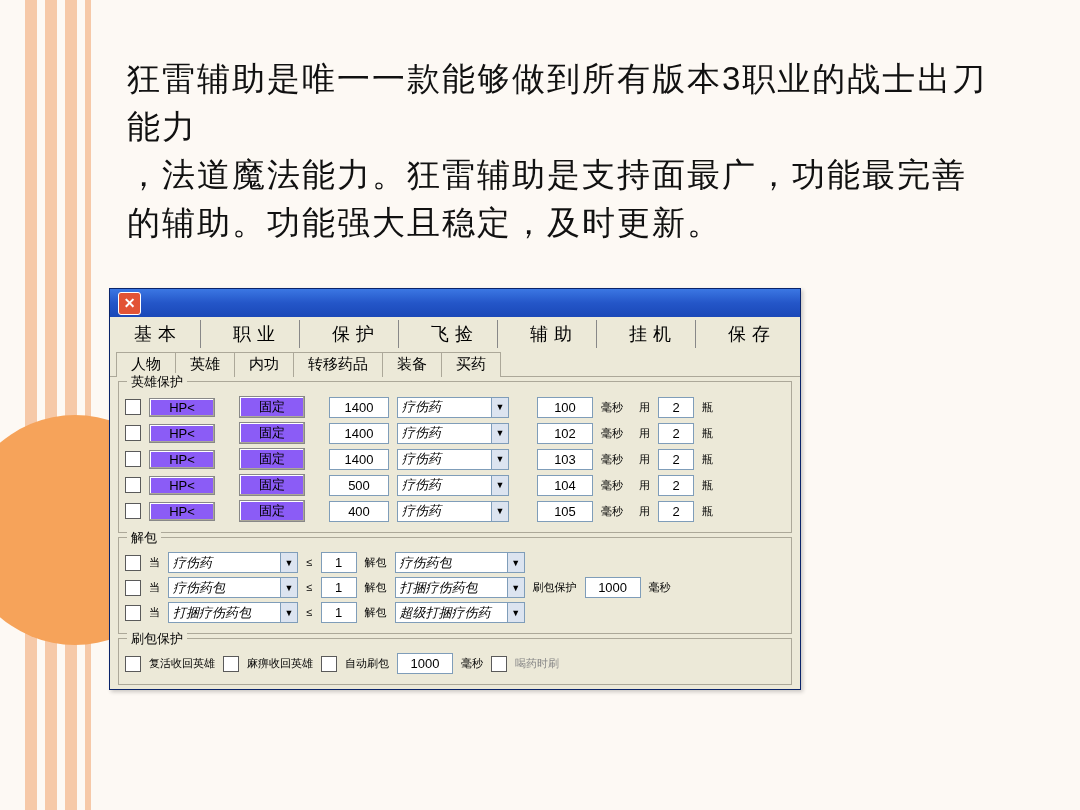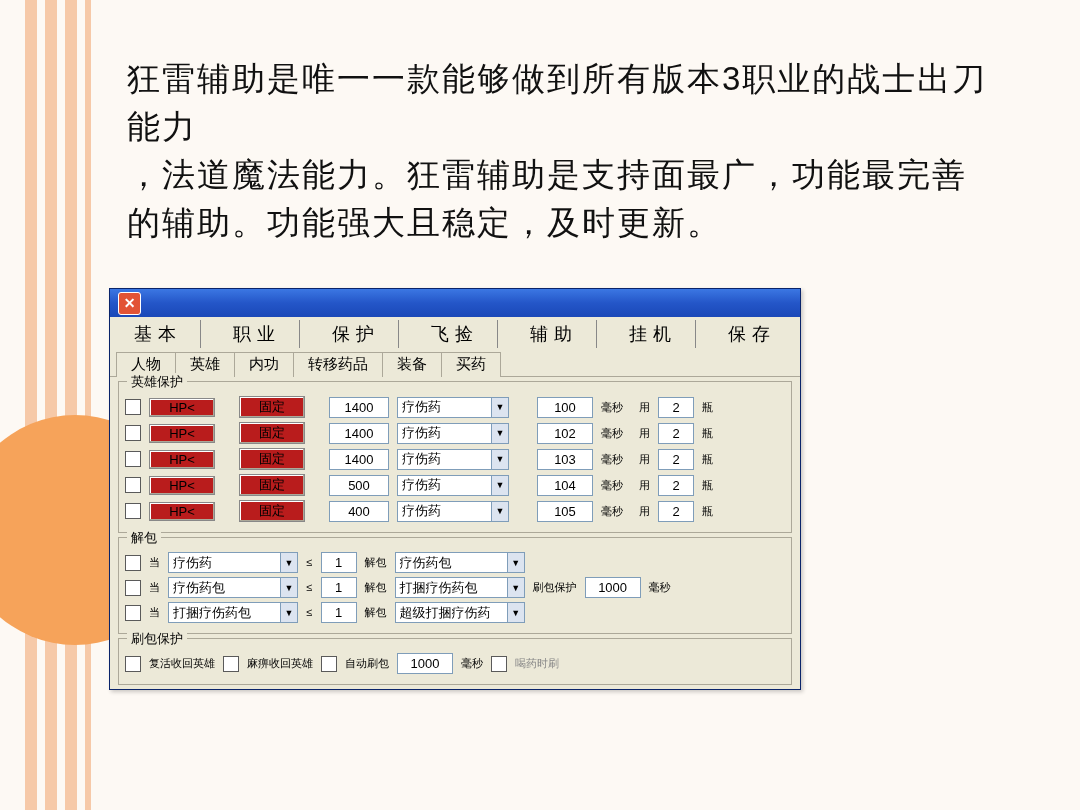--- a/index.html
+++ b/index.html
@@ -117,21 +117,21 @@
   font-size: 13px;
 }
 .chk {
   width: 14px; height: 14px;
   border: 1px solid #5a5a5a;
   background: #fff;
   flex-shrink: 0;
 }
 .btn-sm {
   border: 1px solid #888;
-  background: #b91c1c;
+  background: #8b5cf6;
   padding: 1px 12px;
   font-size: 13px;
   min-width: 40px;
   text-align: center;
   box-shadow: inset -1px -1px #aca899, inset 1px 1px #fff;
   cursor: pointer;
 }
 .txt {
   border: 1px solid #7f9db9;
   background: #fff;
@@ -143,21 +143,21 @@
 }
 .txt.sm { width: 26px; }
 .txt.md { width: 46px; }
 .combo {
   display: flex;
   border: 1px solid #7f9db9;
   background: #fff;
   height: 19px;
   align-items: center;
 }
-.combo .ctxt { padding: 0 4px; font-size: 13px; flex: 1; white-space: nowrap; overflow: hidden; }
+.combo .ctxt { padding: 0 4px; font-size: 13px; flex: 1; white-space: nowrap; overflow: hidden; font-style: italic; }
 .combo .carrow {
   width: 16px; height: 100%;
   background: #dce4f0;
   border-left: 1px solid #7f9db9;
   display: flex; align-items: center; justify-content: center;
   font-size: 9px;
 }
 .combo.w1 { width: 110px; }
 .combo.w2 { width: 128px; }
 .lbl { font-size: 11px; white-space: nowrap; font-family: Liberation Mono, monospace; }

